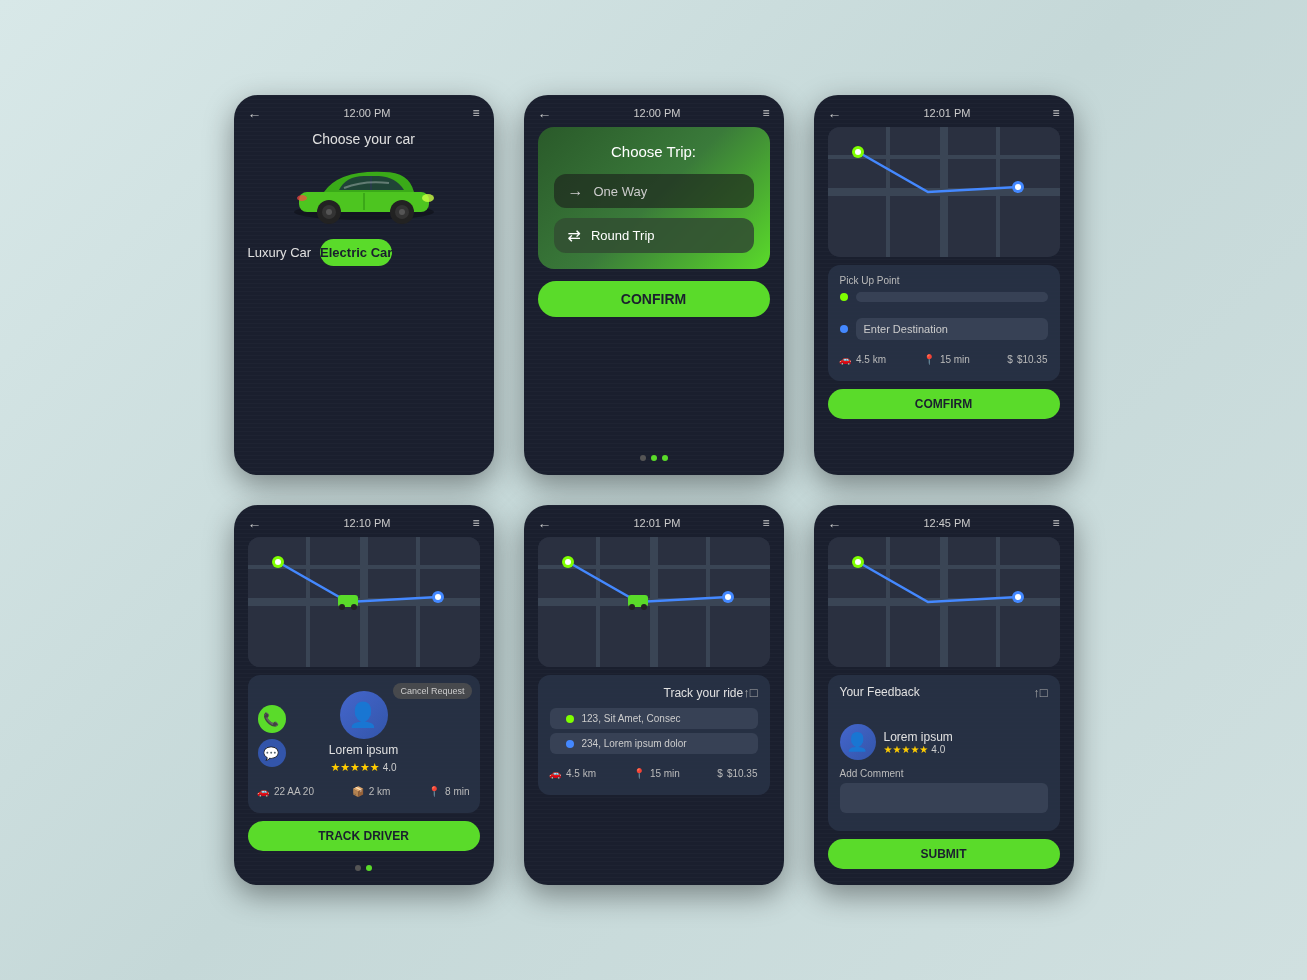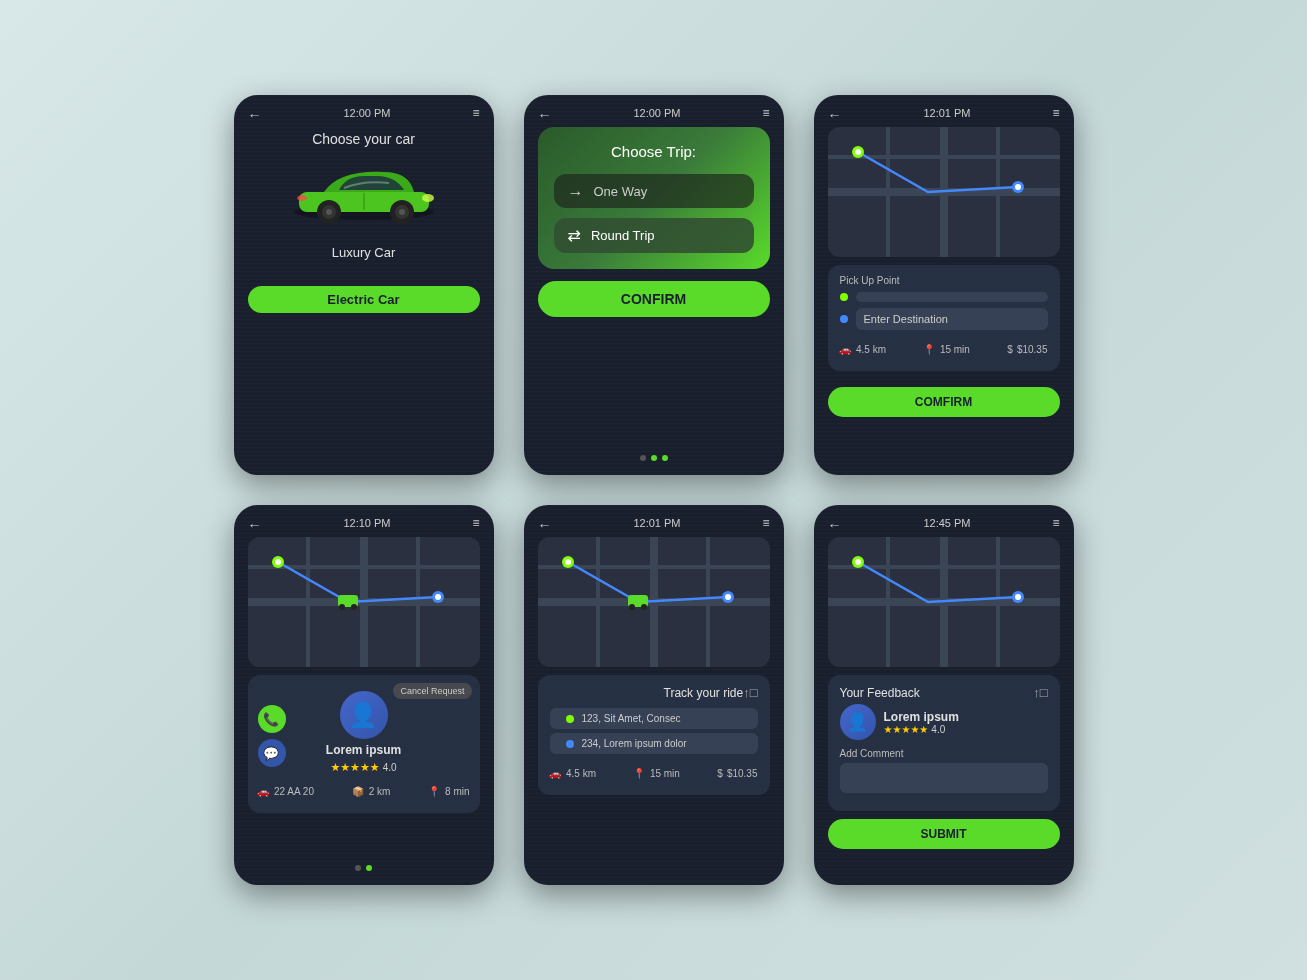--- a/index.html
+++ b/index.html
@@ -79,22 +79,22 @@
     }
     .car-image-area {
       display: flex;
       justify-content: center;
       margin-bottom: 12px;
       height: 70px;
       align-items: center;
     }
     .car-options {
       display: flex;
-      flex-direction: column;
-      gap: 20px;
+      flex-direction: row;
+      gap: 9px;
     }
     .car-option {
       color: #e0e0e0;
       font-size: 13px;
       text-align: center;
       padding: 6px 0;
       border-radius: 20px;
       cursor: pointer;
     }
     .car-option.active {
@@ -160,31 +160,31 @@
       border-radius: 50%;
       background: #555;
     }
     .dot.active { background: #5adb2a; }
 
     
     .pickup-info-box {
       background: rgba(40,50,70,0.9);
       border-radius: 12px;
       padding: 10px 12px;
-      margin-bottom: 16px;
+      margin-bottom: 8px;
     }
     .pickup-label {
       color: #bbb;
       font-size: 10px;
       margin-bottom: 6px;
     }
     .pickup-route {
       display: flex;
       flex-direction: column;
-      gap: 6px;
+      gap: 16px;
       margin-bottom: 8px;
     }
     .route-row {
       display: flex;
       align-items: center;
       gap: 8px;
     }
     .route-dot-g {
       width: 8px; height: 8px;
       border-radius: 50%;
@@ -260,21 +260,20 @@
       border-radius: 50%;
       background: linear-gradient(135deg, #4466cc, #3355aa);
       display: flex;
       align-items: center;
       justify-content: center;
       font-size: 24px;
     }
     .driver-name {
       color: #e0e0e0;
       font-size: 12px;
-      font-weight: bold;
     }
     .stars {
       color: #ffcc00;
       font-size: 11px;
     }
     .rating {
       color: #ccc;
       font-size: 10px;
       margin-left: 3px;
     }
@@ -339,22 +338,21 @@
     
     .feedback-box {
       background: rgba(40,50,70,0.9);
       border-radius: 12px;
       padding: 10px 12px;
       margin-bottom: 8px;
     }
     .feedback-header {
       display: flex;
       justify-content: space-between;
-      align-items: center;
-      margin-bottom: 4px;
+      margin-bottom: 24px;
     }
     .feedback-title {
       color: #e0e0e0;
       font-size: 12px;
     }
     .driver-row {
       display: flex;
       align-items: center;
       gap: 8px;
       margin-bottom: 8px;
@@ -564,20 +562,21 @@
           <div class="stat-item">
             <span>📦</span>
             <span>2 km</span>
           </div>
           <div class="stat-item">
             <span>📍</span>
             <span>8 min</span>
           </div>
         </div>
       </div>
+      <button class="green-btn">TRACK DRIVER</button>
       <div class="dots-row">
         <div class="dot"></div>
         <div class="dot active"></div>
       </div>
     </div>
   </div>
 
   <div class="phone-card">
     <div class="phone-header">
       <span class="back-arrow">←</span>

